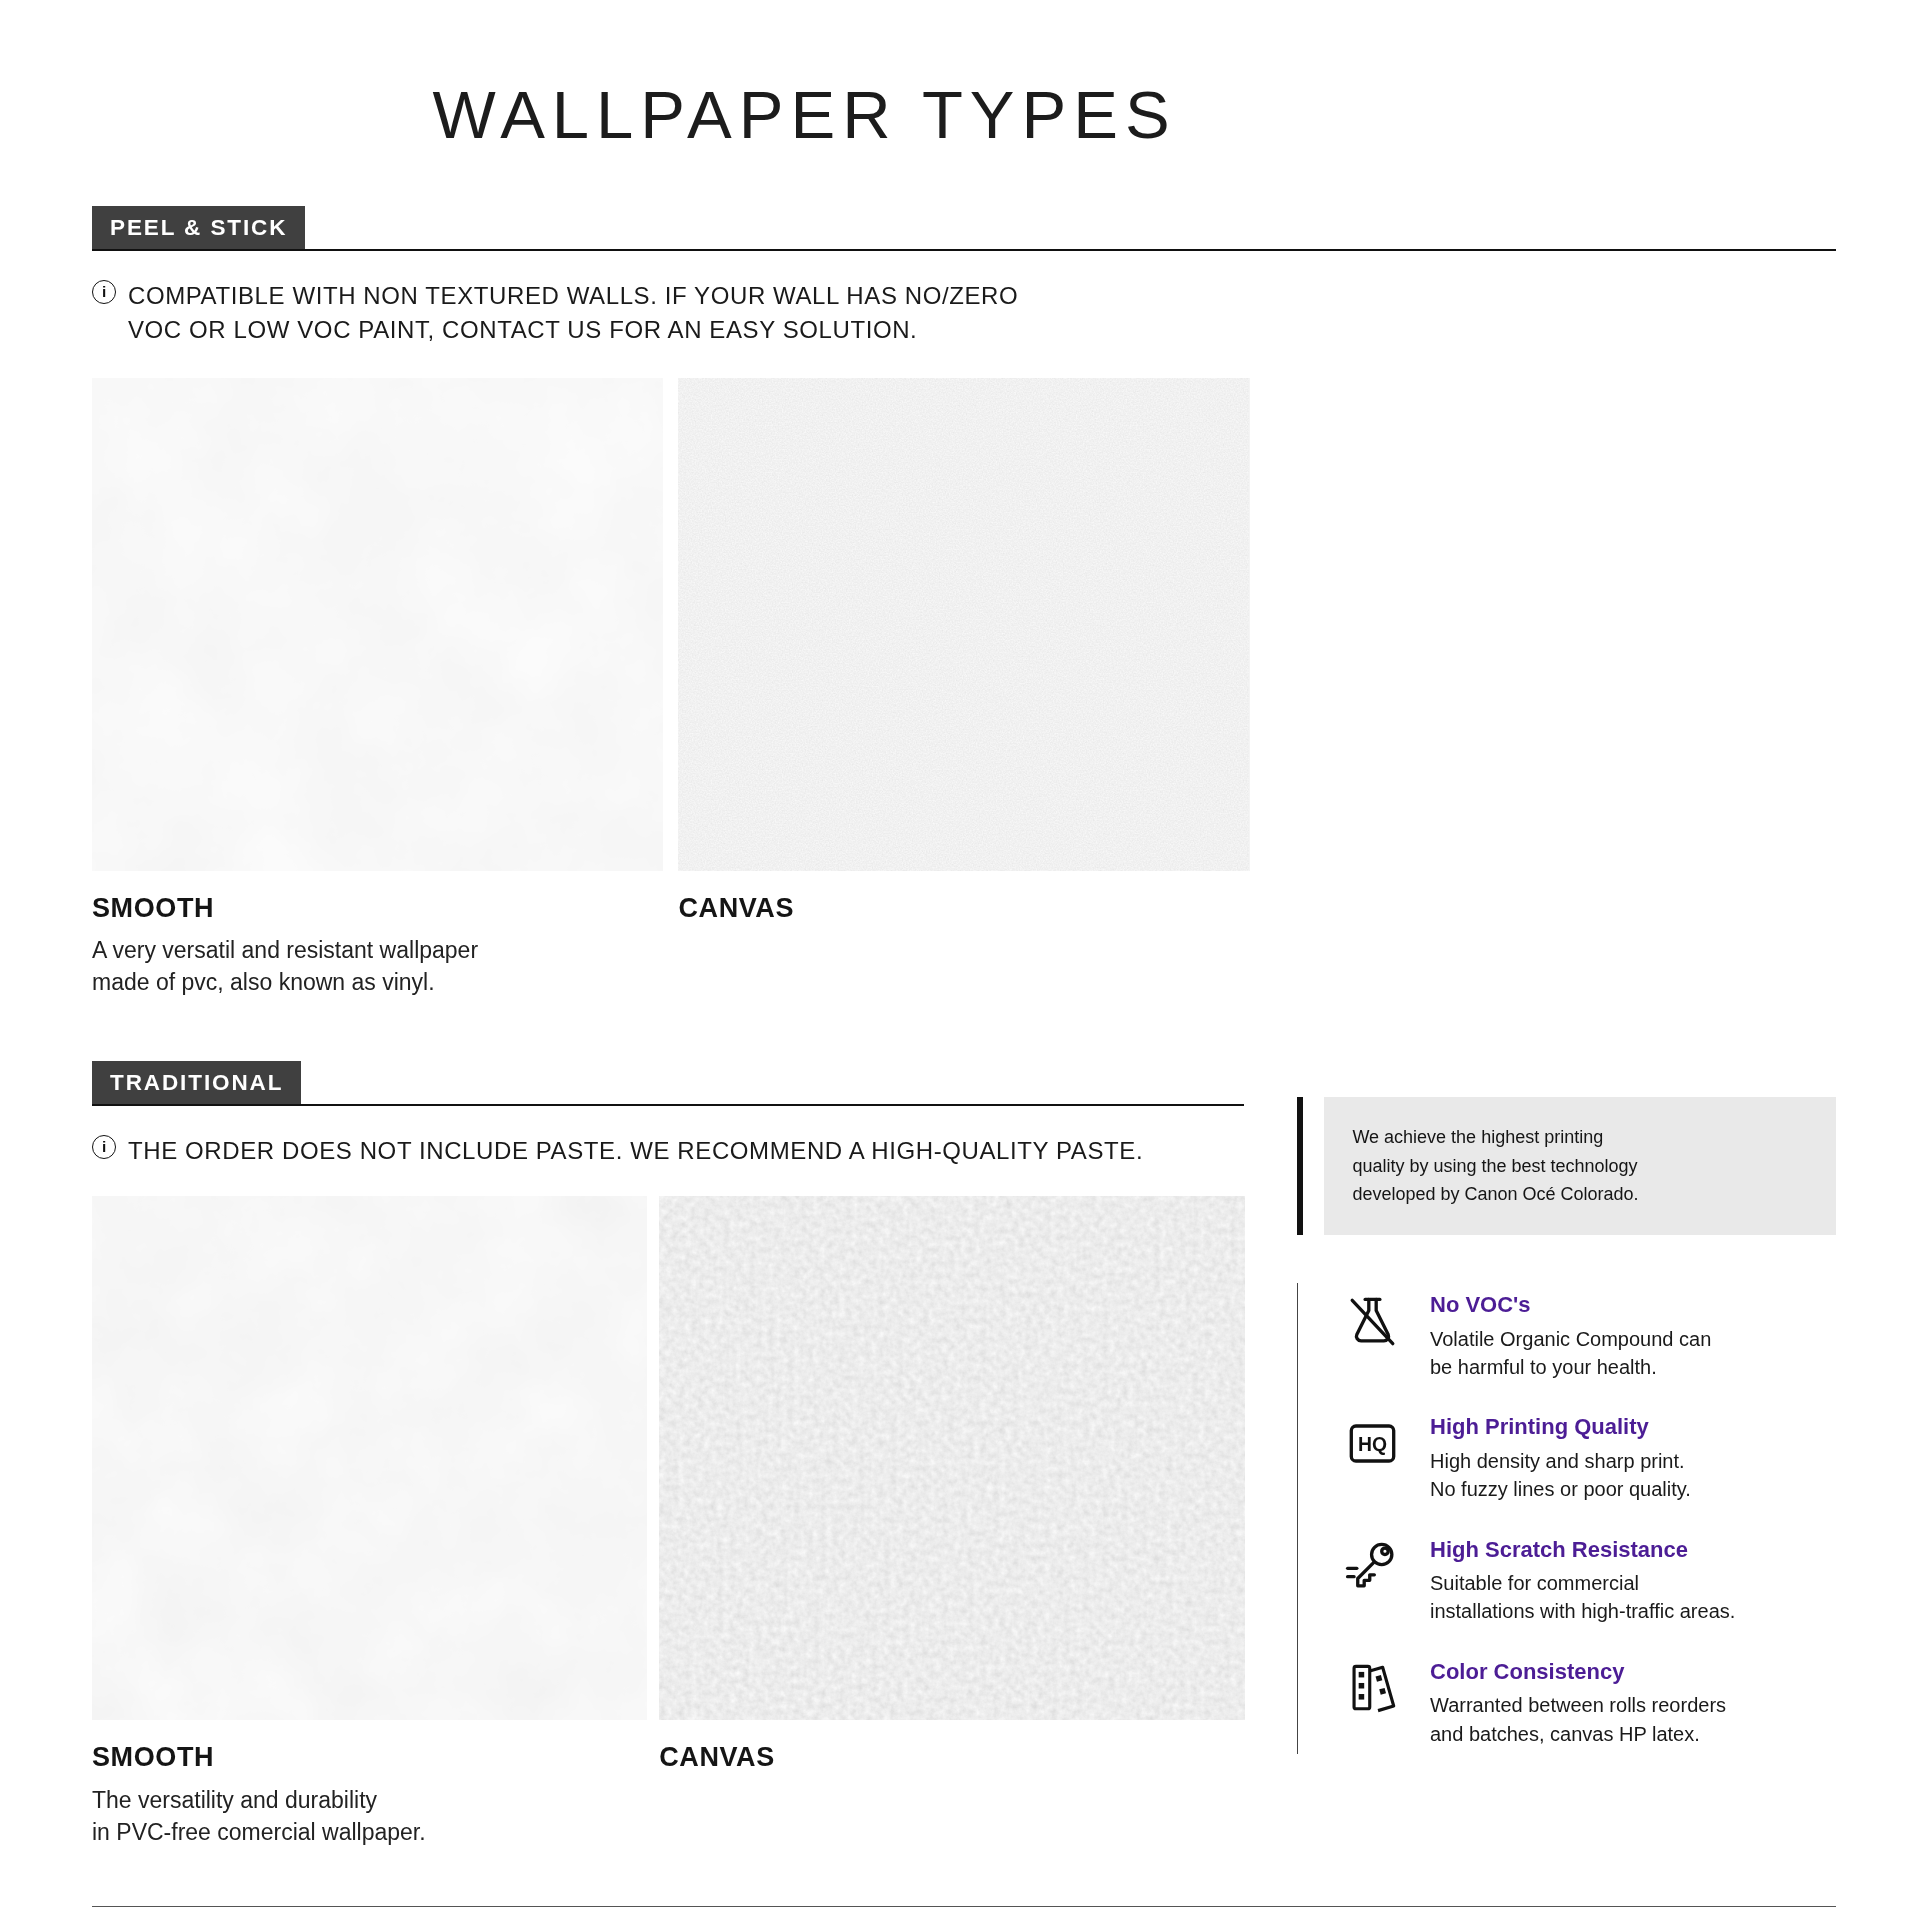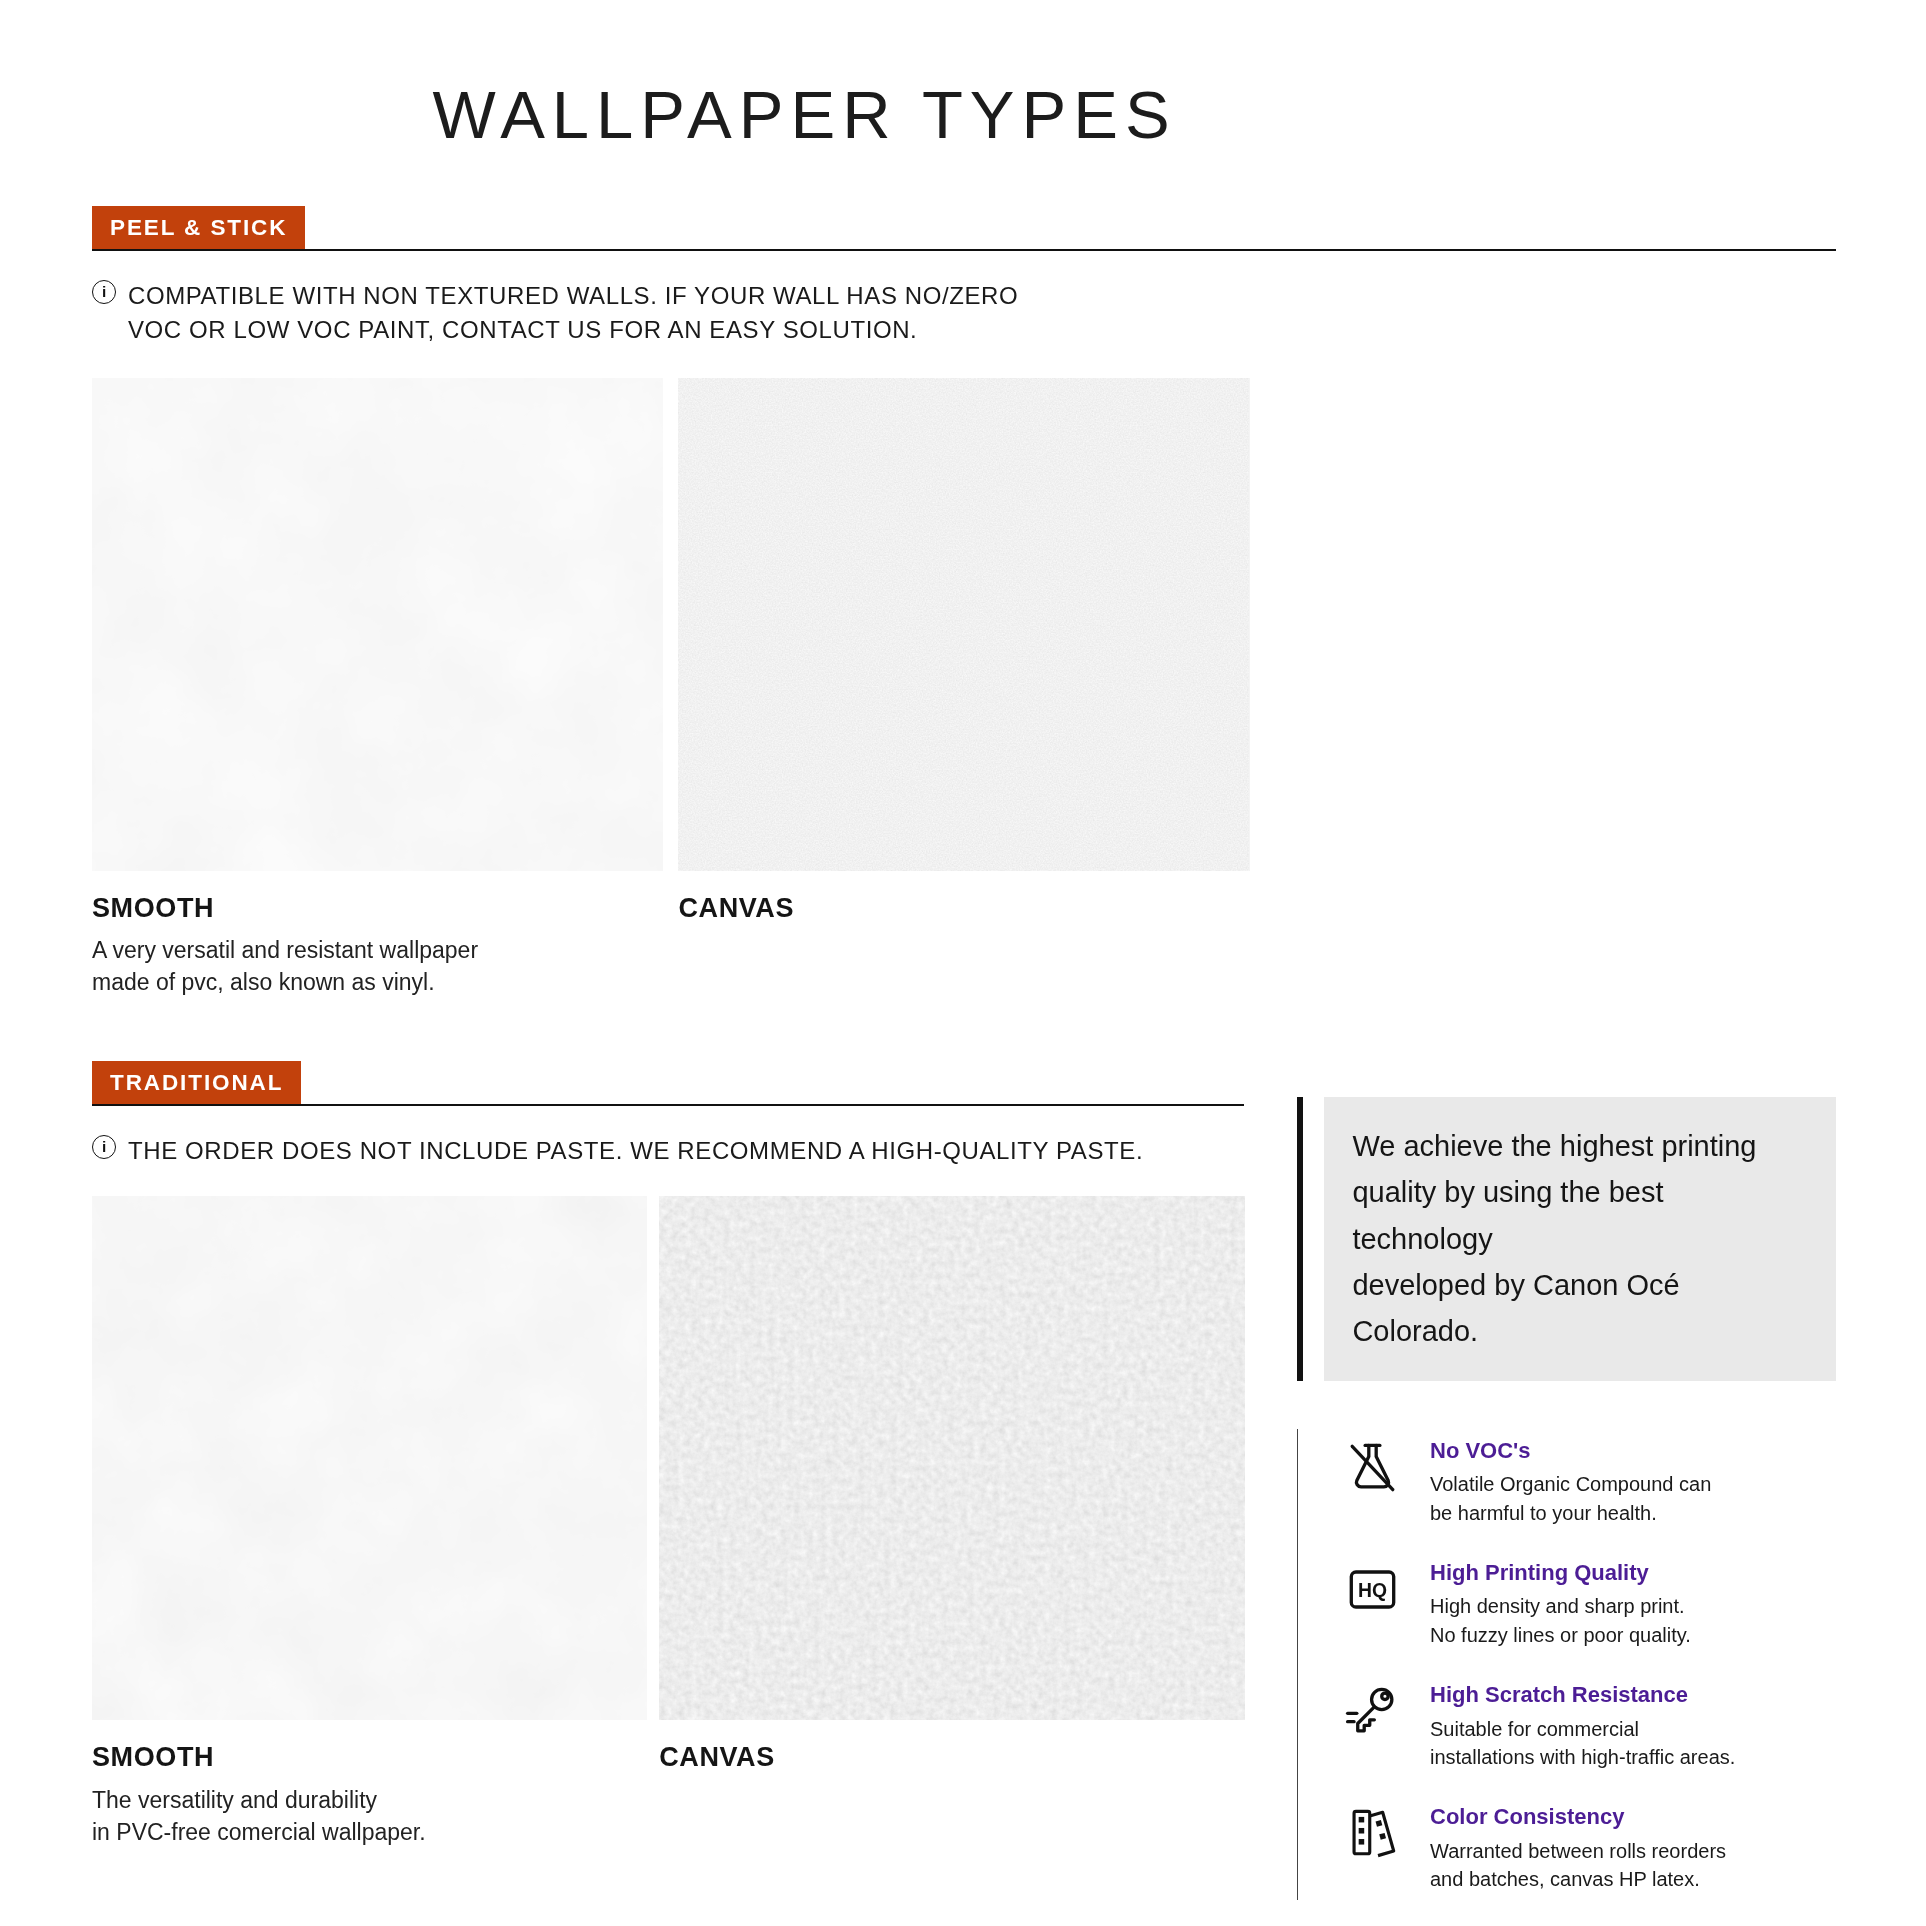--- a/index.html
+++ b/index.html
@@ -4,21 +4,21 @@
 <style>
   * { margin:0; padding:0; box-sizing:border-box; }
   html, body { background:#ffffff; color:#111; font-family:"Liberation Sans","DejaVu Sans",sans-serif; }
   .page { position:relative; width:1926px; height:1926px; background:#fff; padding:76px 60px 0 92px; overflow:hidden; }
 
   
   .page-title { width:1425px; text-align:center; font-size:67px; font-weight:500; letter-spacing:7px; color:#1c1c1c; }
 
   
   .section-header { display:flex; align-items:flex-end; border-bottom:2.6px solid #111; }
-  .badge { background:#c2410c; color:#fff; font-size:22.5px; font-weight:bold; letter-spacing:1.9px; padding:9px 18px 7.7px; }
+  .badge { background:#404040; color:#fff; font-size:22.5px; font-weight:bold; letter-spacing:1.9px; padding:9px 18px 7.7px; }
   .peel .section-header { margin-top:53px; width:1744px; }
 
   
   .note { display:flex; gap:11.6px; margin-top:28px; }
   .info-icon { width:24.4px; height:24.4px; border:1.9px solid #111; border-radius:50%; display:inline-flex; align-items:center; justify-content:center; font-size:15.4px; font-weight:bold; flex:none; margin-top:1.3px; }
   .note-text { font-size:24px; font-weight:500; letter-spacing:0.6px; line-height:1.45; white-space:pre-line; color:#1a1a1a; }
 
   
   .swatch-grid1 { display:grid; grid-template-columns:repeat(3,1fr); gap:15.4px; margin-top:29.5px; width:1744px; }
   .swatch-grid2 { display:grid; grid-template-columns:555px 586px; gap:12.2px; margin-top:28px; }
@@ -30,21 +30,21 @@
   
   .bottom { display:flex; margin-top:62px; width:1744px;justify-content:center; }
   .left-col { width:1152px; flex:none; }
   .left-col .section-header { width:1152px; }
   .right-col { flex:1; margin-left:53px; padding-top:36px; }
 
   
   .callout { display:flex; }
   .callout-bar { width:6.4px; background:#111; flex:none; }
   .callout-box { background:#e9e9e9; margin-left:21px; flex:1; padding:26px 28px; }
-  .callout-box p { font-size:29px; line-height:1.6; white-space:pre-line; color:#151515; }
+  .callout-box p { font-size:18px; line-height:1.6; white-space:pre-line; color:#151515; }
 
   
   .features { margin-top:48px; border-left:1.9px solid #444; padding:9px 0 6.4px 45px; display:flex; flex-direction:column; gap:33px; }
   .feature { display:flex; gap:28px; }
   .feature-icon { width:59px; height:59px; flex:none; }
   .feature-icon svg { width:100%; height:100%; display:block; }
   .feature h4 { font-size:22px; font-weight:bold; margin-bottom:6.4px; color:#4c1d95; }
   .feature p { font-size:20px; line-height:1.42; color:#1a1a1a; white-space:pre-line; }
 
   .bottom-rule { margin-top:58px; border-top:1.9px solid #555; width:1744px; height:0; }

